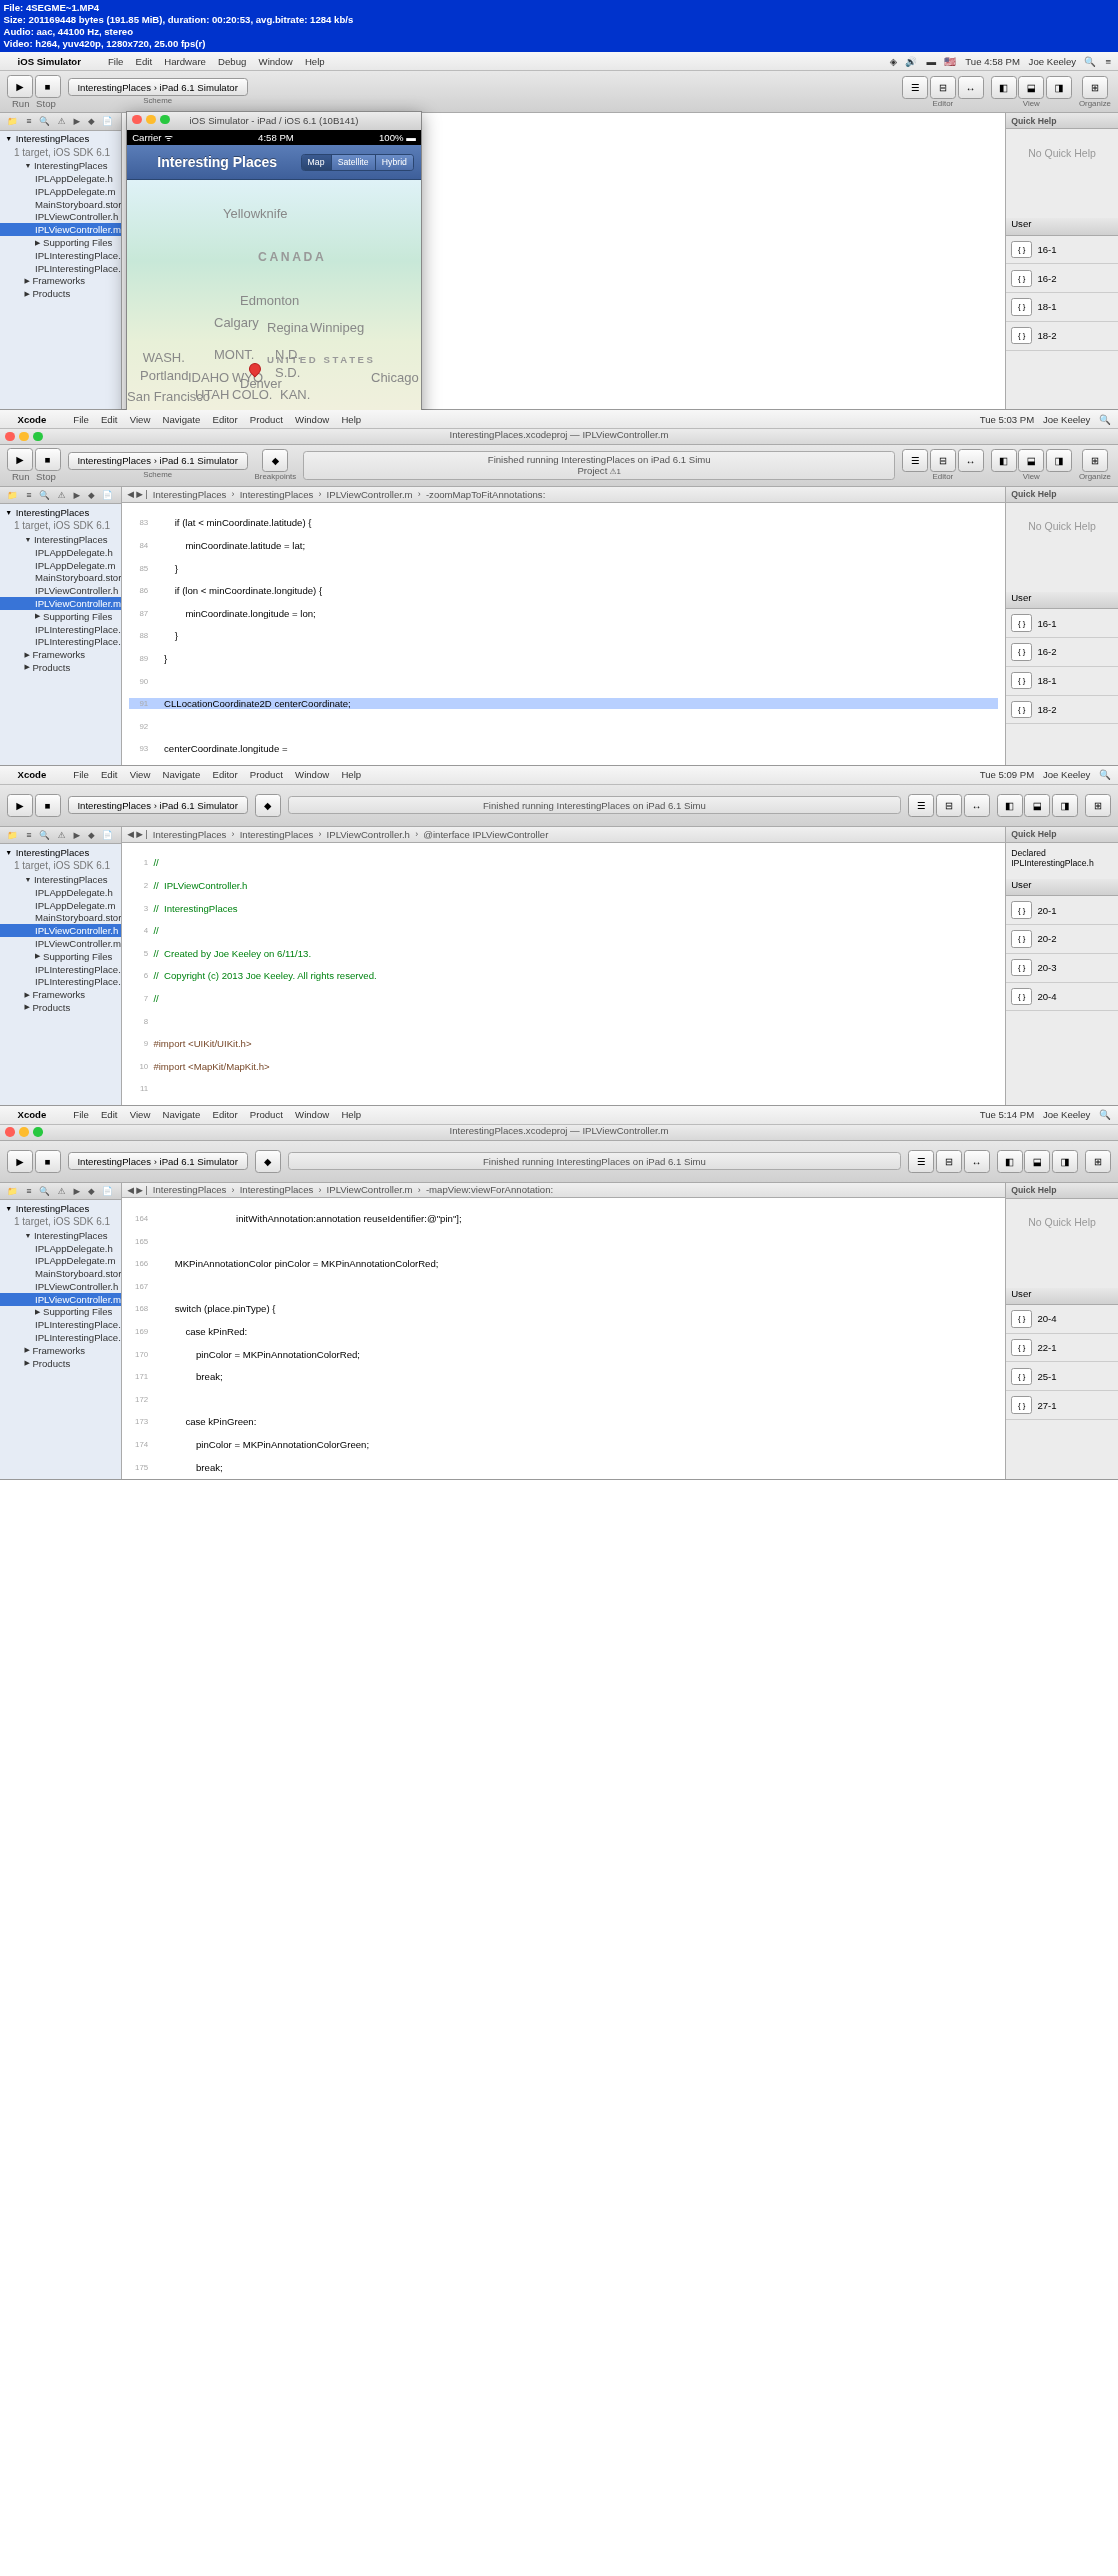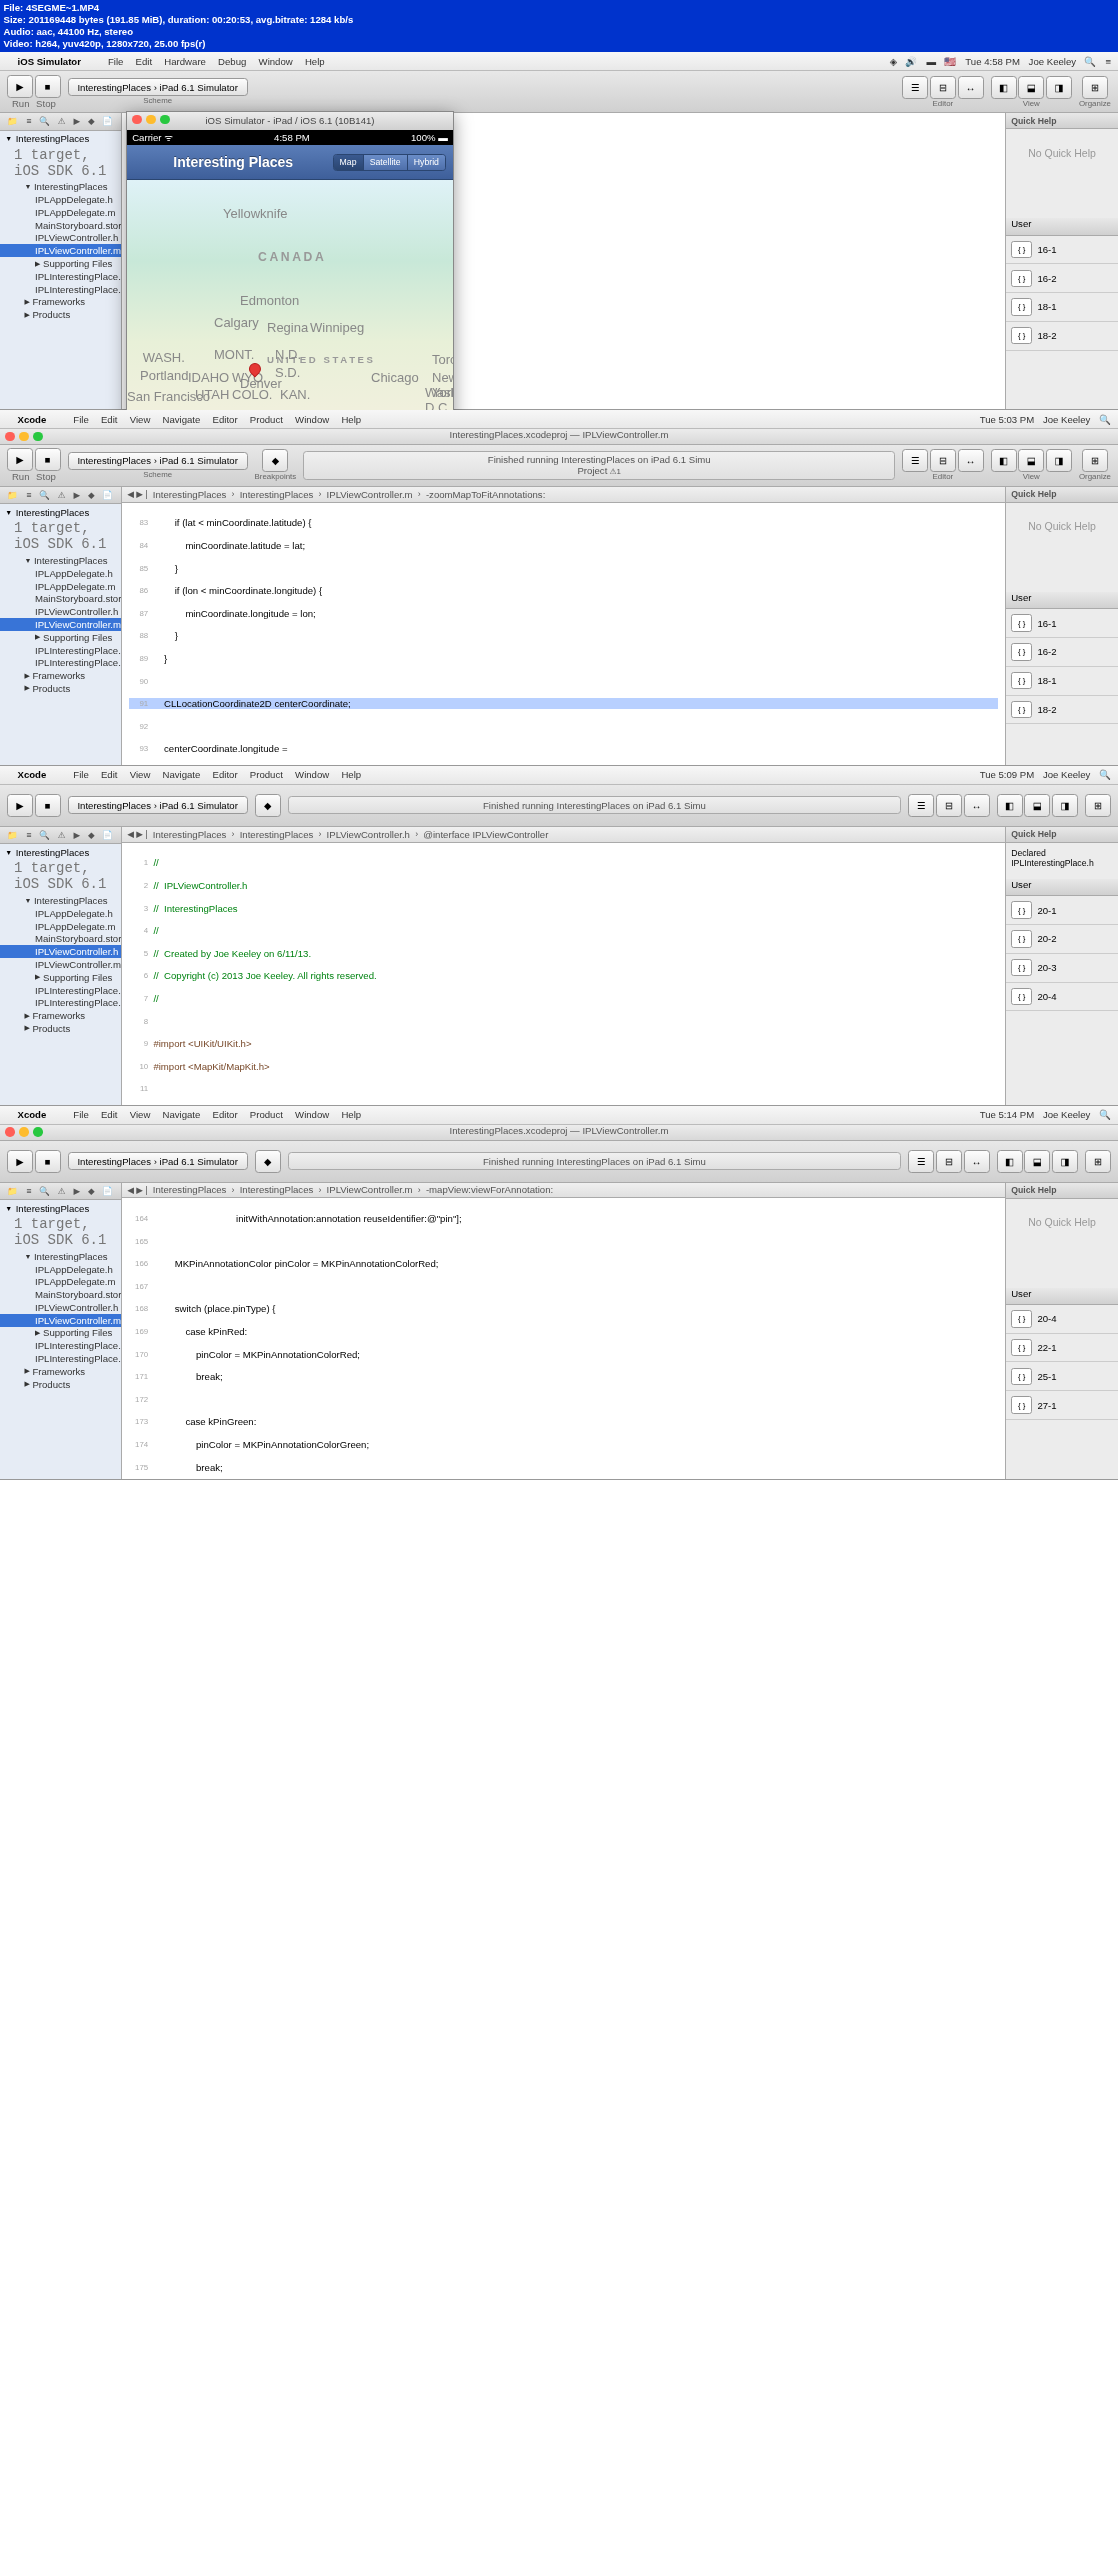--- a/index.html
+++ b/index.html
@@ -21,41 +21,41 @@
 .tb-label { font-size: 7.9px; color: #666; text-align: center; }
 .tb-group { display: flex; flex-direction: column; align-items: center; }
 .tb-row { display: flex; gap: 1.7px; }
 .scheme { background: linear-gradient(#fdfdfd,#e2e2e2); border: 0.9px solid #999; border-radius: 3.5px; padding: 2.6px 8.7px; font-size: 9.6px; }
 .activity { flex: 1; background: linear-gradient(#f0f0f0,#e0e0e0); border: 0.9px solid #aaa; border-radius: 3.5px; padding: 2.6px 7px; text-align: center; font-size: 8.7px; color: #555; }
 .workspace { display: flex; height: 297px; border-bottom: 1.7px solid #999; }
 .nav { width: 122px; background: #e6ecf5; border-right: 0.9px solid #aaa; overflow: hidden; }
 .nav-icons { background: linear-gradient(#e8e8e8,#d0d0d0); height: 17.4px; display: flex; align-items: center; justify-content: space-around; border-bottom: 0.9px solid #aaa; padding: 0 3.5px; }
 .nav-icons span { font-size: 8.7px; color: #555; }
 .nav-header { padding: 2.6px 5.2px; font-size: 9.6px; display: flex; align-items: center; gap: 3.5px; }
-.nav-sub { font-size: 14px; color: #777; padding-left: 14px; font-family: Liberation Mono, monospace; }
+.nav-sub { font-size: 10px; color: #777; padding-left: 14px; }
 .tree { padding: 1.7px 0; }
 .tree-item { padding: 0.9px 3.5px 0.9px 14px; font-size: 8.7px; color: #333; display: flex; align-items: center; gap: 2.6px; }
 .tree-item.sel { background: #3874d7; color: #fff; }
 .tree-item.l2 { padding-left: 24.4px; }
 .tree-item.l3 { padding-left: 35px; }
 .tri { font-size: 7px; }
 .editor { flex: 1; background: #fff; display: flex; flex-direction: column; }
 .jump-bar { background: linear-gradient(#f0f0f0,#e0e0e0); height: 15.7px; display: flex; align-items: center; padding: 0 5.2px; font-size: 8.7px; color: #555; border-bottom: 0.9px solid #aaa; gap: 5.2px; }
 .jump-bar span { white-space: nowrap; }
 .code { flex: 1; font-family: Menlo, Monaco, monospace; font-size: 8.7px; padding: 3.5px 7px; line-height: 11.3px; overflow: hidden; white-space: pre; }
 .gutter-line { display: flex; }
 .ln { width: 24.4px; text-align: right; color: #aaa; padding-right: 5.2px; font-size: 7.9px; flex-shrink: 0; } .cmt { color: #008311; } .mac { color: #78492a; } .sel-line { background: #b8d0ff; }
 .insp { width: 113px; background: #ececec; border-left: 0.9px solid #aaa; }
 .insp-hdr { background: linear-gradient(#e8e8e8,#d0d0d0); padding: 2.6px 5.2px; font-size: 8.7px; font-weight: bold; color: #555; border-bottom: 0.9px solid #aaa; }
 .insp-body { padding: 17.4px 8.7px; text-align: center; color: #999; font-size: 10.5px; }
 .lib-bar { background: linear-gradient(#e8e8e8,#d0d0d0); height: 17.4px; display: flex; align-items: flex-start; padding: 0 5.2px; gap: 5.2px; border-bottom: 0.9px solid #aaa; }
 .lib-item { display: flex; align-items: center; padding: 5.2px; border-bottom: 0.9px solid #ccc; gap: 5.2px; }
 .snip { width: 21px; height: 17.4px; background: #fff; border: 0.9px solid #999; border-radius: 2.6px; display: flex; align-items: center; justify-content: center; font-size: 7.9px; }
 
-.sim-window { position: absolute; left: 126px; top: 59px; width: 328px; background: #fff; border: 0.9px solid #888; box-shadow: 0 3.5px 17.4px rgba(0,0,0,0.4); }
+.sim-window { position: absolute; left: 126px; top: 59px; width: 296px; background: #fff; border: 0.9px solid #888; box-shadow: 0 3.5px 17.4px rgba(0,0,0,0.4); }
 .sim-title { background: linear-gradient(#ececec,#d0d0d0); height: 17.4px; text-align: center; font-size: 9.6px; color: #444; position: relative; line-height: 17.4px; }
 .sim-status { background: #000; color: #fff; height: 15.7px; display: flex; align-items: center; padding: 0 5.2px; font-size: 8.7px; }
 .sim-status .mid { flex: 1; text-align: center; }
 .sim-nav { background: linear-gradient(#5a7db8,#3e5f9a); height: 35px; display: flex; align-items: center; padding: 0 7px; color: #fff; border-bottom: 0.9px solid #2a4570; }
 .sim-nav-title { flex: 1; text-align: center; font-size: 14px; font-weight: bold; text-shadow: 0 -0.9px 0 rgba(0,0,0,0.4); }
 .seg { display: flex; border: 0.9px solid #2a4570; border-radius: 3.5px; overflow: hidden; }
 .seg span { padding: 2.6px 6.1px; font-size: 8.7px; background: linear-gradient(#6a8dc8,#4e6faa); border-right: 0.9px solid #2a4570; }
 .seg span:last-child { border-right: none; }
 .seg span.active { background: linear-gradient(#3a5a90,#2a4570); }
 .map-area { height: 270px; background: linear-gradient(180deg, #dff2f7 0%, #c8e8d8 30%, #e8f0d8 60%, #f5f0e0 100%); position: relative; overflow: hidden; }

